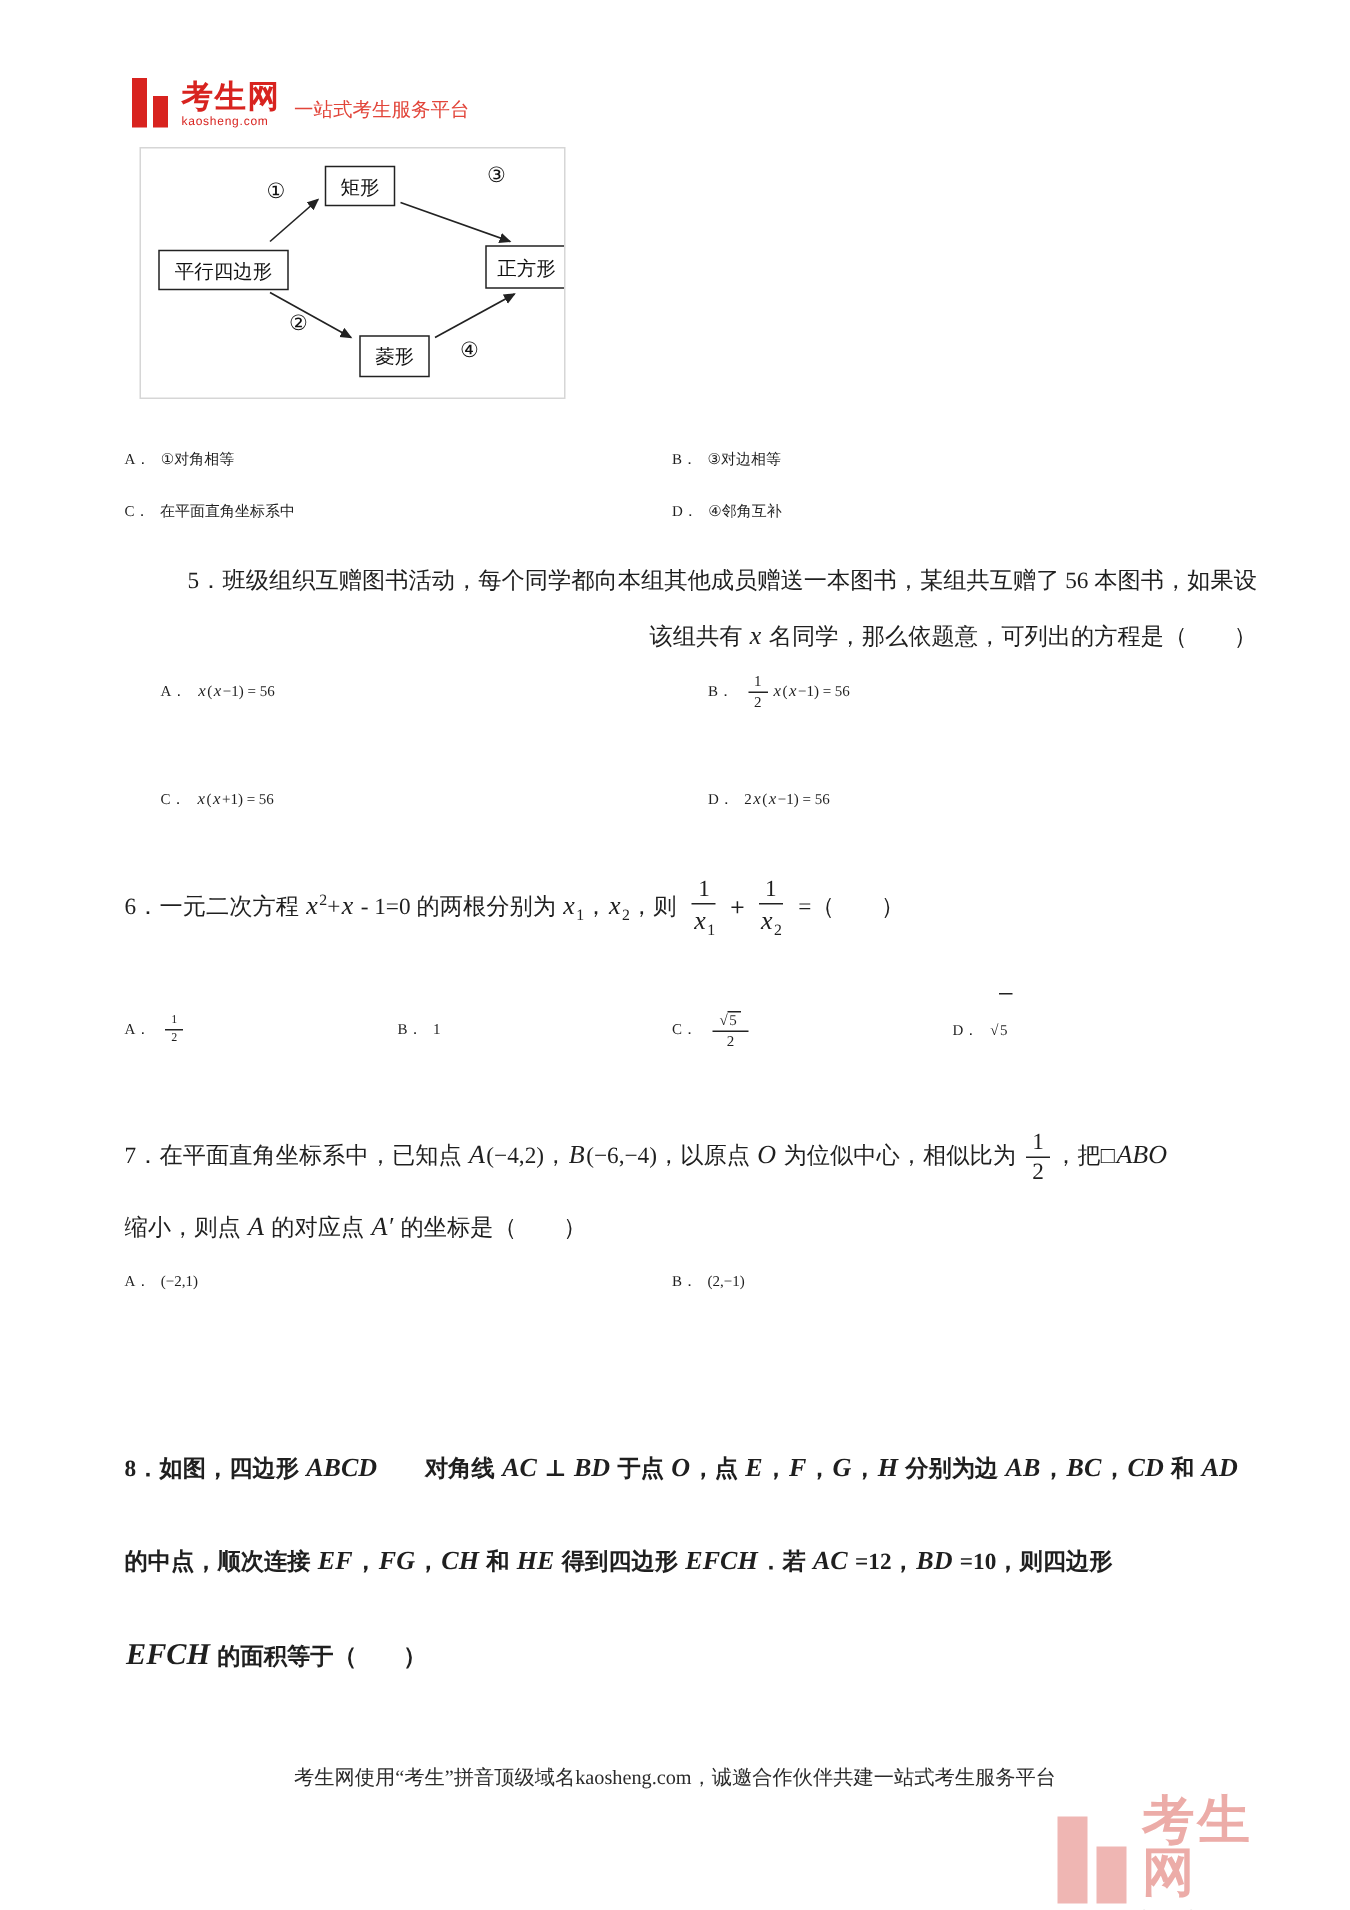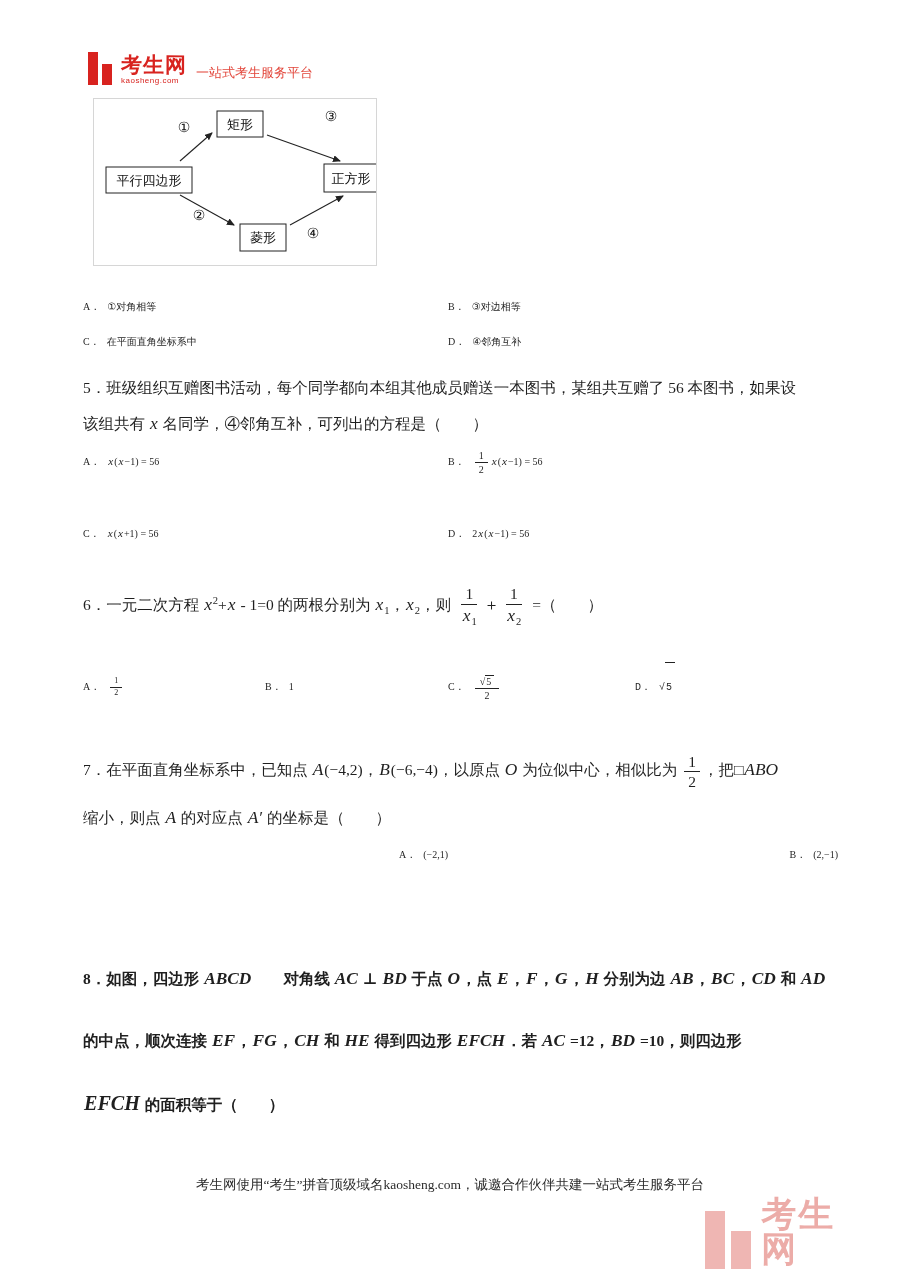--- a/index.html
+++ b/index.html
@@ -42,41 +42,41 @@
   
   .optblock{position:absolute;left:83px;width:755px;font-size:10px;}
   .orow{display:grid;grid-template-columns:365px auto;}
   .opt{white-space:nowrap;}
   .opt-label{margin-right:7px;}
 
   .q4o{top:296px;}
   .q4o .orow{height:22px;line-height:22px;margin-bottom:13px;}
 
   .q5s{left:83px;top:370px;}
-  .q5s .line{height:36px;line-height:36px;}
+  .q5s .line{height:36px;line-height:36px;text-align:right;}
 
   .q5o{top:436px;}
-  .q5o .orow{height:50px;line-height:50px;margin-bottom:22px;align-items:center;}
+  .q5o .orow{height:50px;line-height:50px;margin-bottom:22px;align-items:center;margin-left:24px;}
 
   .q6s{left:83px;top:578px;}
   .q6s .line{height:46px;line-height:46px;}
 
   .q6o{top:662px;height:50px;position:absolute;}
   .q6o .opt{position:absolute;top:0;height:50px;line-height:50px;}
   .q6o .c1{left:0;}
   .q6o .c2{left:182px;}
   .q6o .c3{left:365px;}
-  .q6o .c4{left:552px;font-family:Liberation Mono, monospace;}
+  .q6o .c4{left:552px;}
 
   .q7s{left:83px;top:744px;}
   .q7s .line.l1{height:52px;line-height:52px;}
   .q7s .line.l2{height:44px;line-height:44px;}
 
   .q7o{top:834px;}
-  .q7o .orow{height:42px;line-height:42px;margin-bottom:12px;text-align:right;}
+  .q7o .orow{height:42px;line-height:42px;margin-bottom:12px;}
 
   .q8s{left:83px;top:948px;font-weight:bold;}
   .q8s .line{height:62px;line-height:62px;}
 
   
   .footer{position:absolute;left:0;top:1176px;width:900px;text-align:center;font-size:13.5px;color:#2b2b2b;}
   .watermark{position:absolute;left:705px;top:1196px;display:flex;align-items:center;gap:10px;}
   .wm-mark{position:relative;width:50px;height:58px;display:inline-block;}
   .wm-l{position:absolute;left:0;top:0;width:20px;height:58px;background:#efb6b3;}
   .wm-r{position:absolute;right:0;top:20px;width:20px;height:38px;background:#efb6b3;}
@@ -141,21 +141,21 @@
         <span class="opt-label">C．</span><span class="opt-text">在平面直角坐标系中</span>
       </div>
       <div class="opt">
         <span class="opt-label">D．</span><span class="opt-text">④邻角互补</span>
       </div>
     </div>
   </div>
 
   <div class="stem q5s">
     <div class="line"><span class="txt">5．班级组织互赠图书活动，每个同学都向本组其他成员赠送一本图书，某组共互赠了 56 本图书，如果设</span></div>
-    <div class="line"><span class="txt">该组共有 </span><span class="math">x</span><span class="txt"> 名同学，④邻角互补，可列出的方程是（　　）</span></div>
+    <div class="line"><span class="txt">该组共有 </span><span class="math">x</span><span class="txt"> 名同学，那么依题意，可列出的方程是（　　）</span></div>
   </div>
   <div class="optblock q5o">
     <div class="orow">
       <div class="opt">
         <span class="opt-label">A．</span><span><span class="math">x</span><span class="txt">(</span><span class="math">x</span><span class="txt">−1) = 56</span></span>
       </div>
       <div class="opt">
         <span class="opt-label">B．</span><span><span class="frac">
               <span class="num"><span class="txt">1</span></span>
               <span class="den"><span class="txt">2</span></span>

